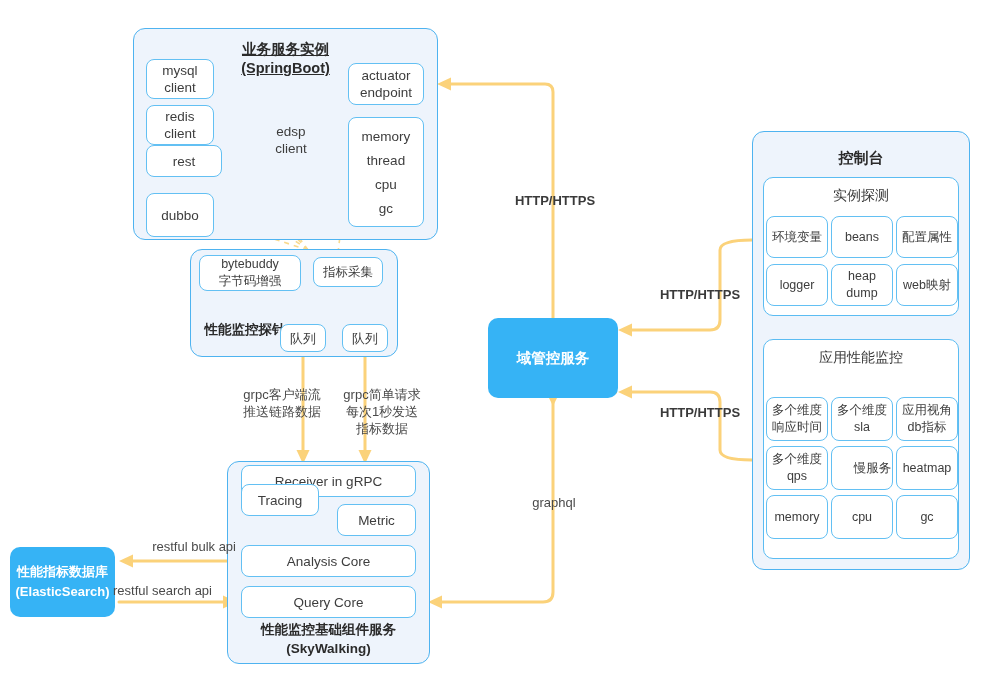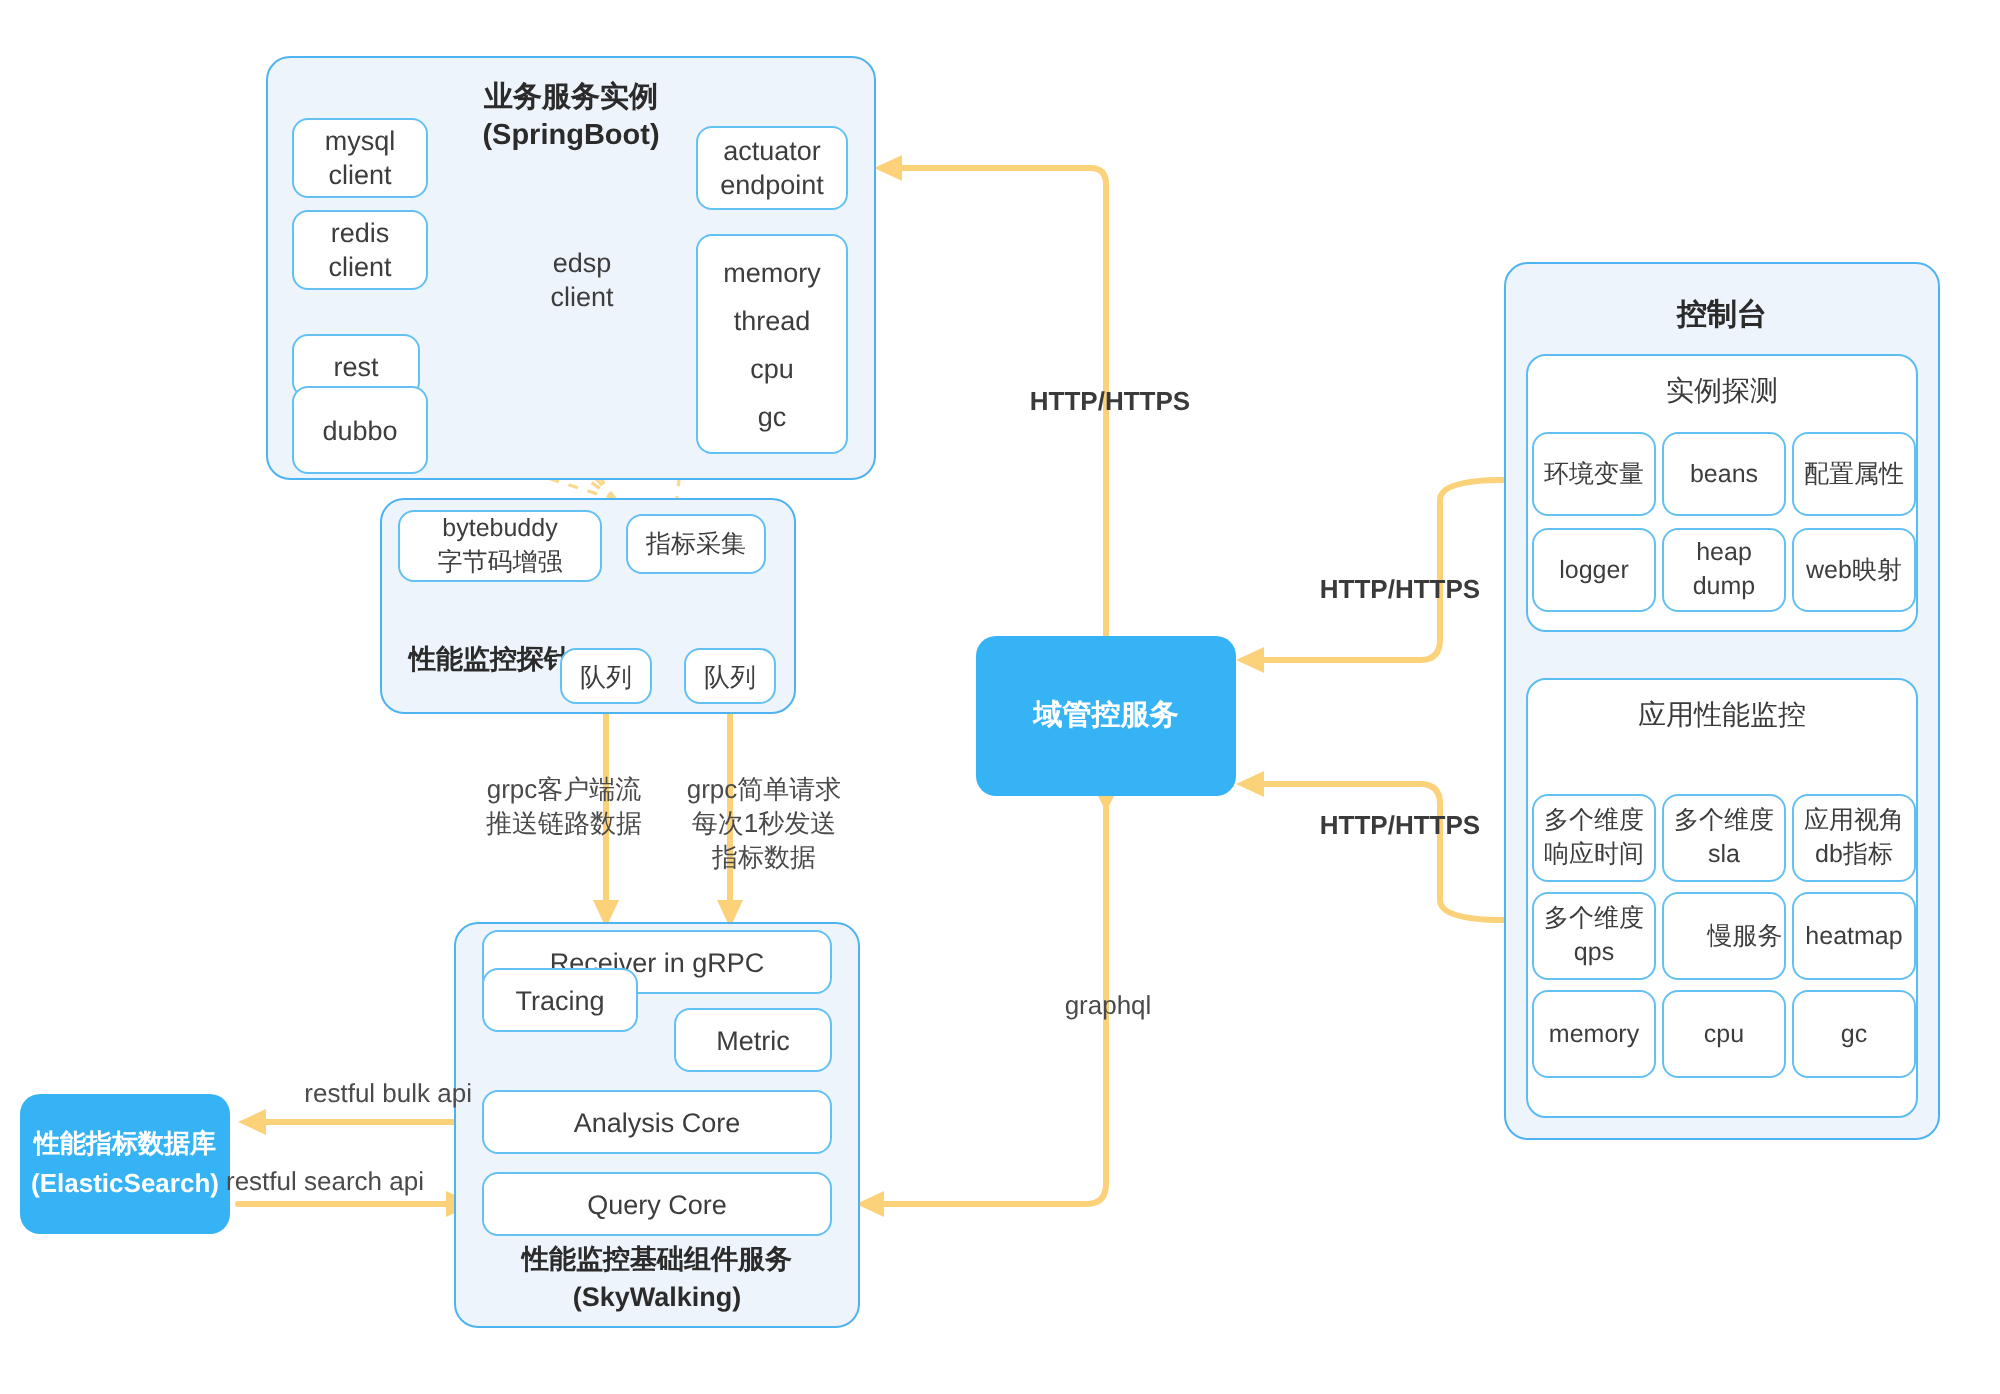--- a/index.html
+++ b/index.html
@@ -147,28 +147,28 @@
     <path class="wire-thin" d="M338,253 L350,150"></path>
     <polygon class="arrowfill-thin" points="351,143 356,154 345,153"></polygon>
 
     <path class="wire-thin" d="M239,285 L239,316 Q239,322 245,322 L303,322 L303,330"></path>
     <polygon class="arrowfill-thin" points="303,338 297,326 309,326"></polygon>
     <path class="wire-thin" d="M348,285 L348,316 Q348,322 354,322 L365,322 L365,330"></path>
     <polygon class="arrowfill-thin" points="365,338 359,326 371,326"></polygon>
   </svg>
 
   <div class="abs panel" style="left:133px;top:28px;width:305px;height:212px;">
-    <div class="panel-title" style="top:11px;">业务服务实例
+    <div class="panel-title" style="top:11px;text-decoration:underline;">业务服务实例
 (SpringBoot)</div>
   </div>
   <div class="abs node" style="left:146px;top:59px;width:68px;height:40px;">mysql
 client</div>
   <div class="abs node" style="left:146px;top:105px;width:68px;height:40px;">redis
 client</div>
-  <div class="abs node" style="left:146px;top:167px;width:64px;height:32px;">rest</div>
+  <div class="abs node" style="left:146px;top:145px;width:76px;height:32px;">rest</div>
   <div class="abs node" style="left:146px;top:193px;width:68px;height:44px;">dubbo</div>
   <div class="abs node plain" style="left:258px;top:120px;width:66px;height:40px;">edsp
 client</div>
   <div class="label strong" style="left:255px;top:229px;width:72px;font-size:15px;margin-top:20px;">1s采集1次</div>
   <div class="abs node" style="left:348px;top:63px;width:76px;height:42px;">actuator
 endpoint</div>
   <div class="abs node stack" style="left:348px;top:117px;width:76px;height:110px;">
     <span>memory</span>
     <span>thread</span>
     <span>cpu</span>

